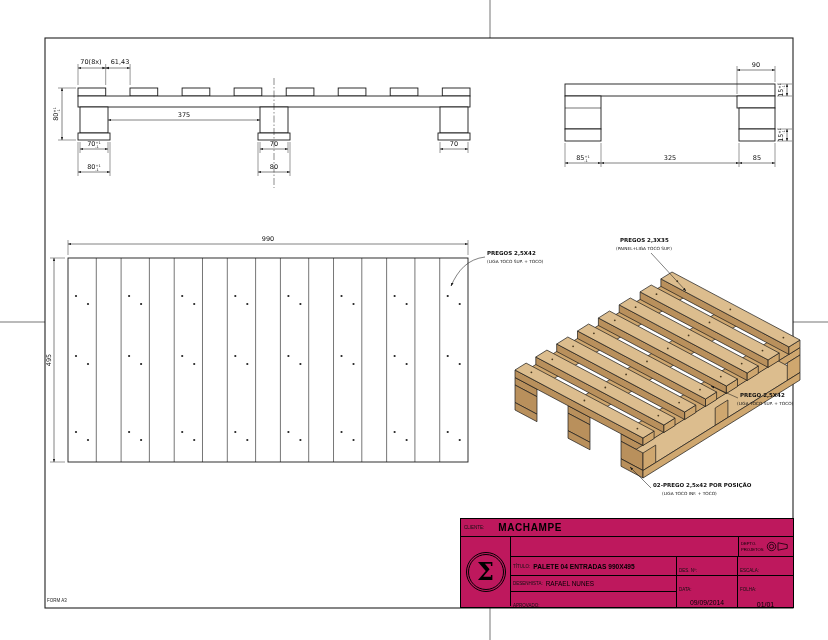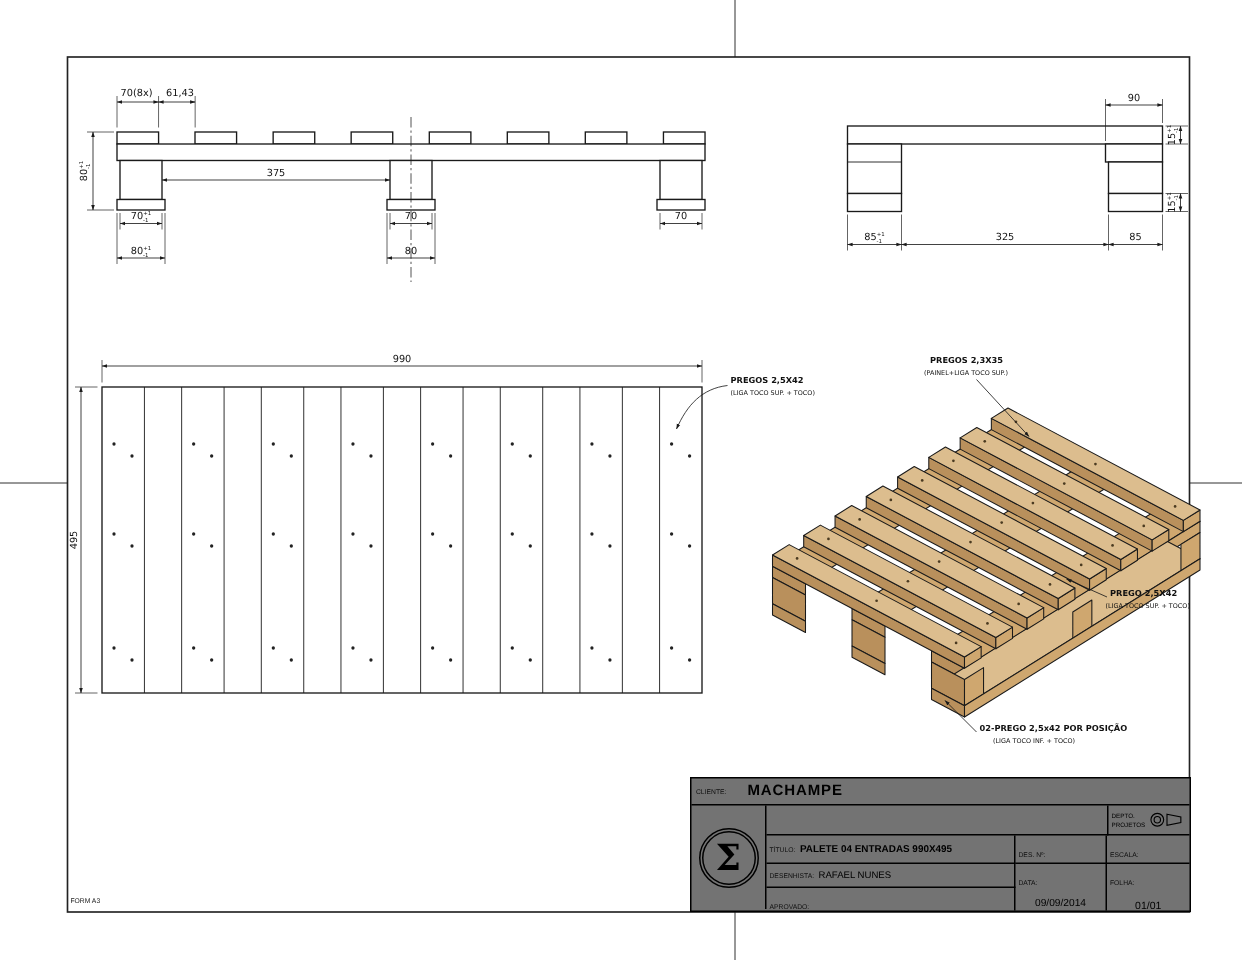--- a/index.html
+++ b/index.html
@@ -12,21 +12,21 @@
   .ann2{font-size:4.3px;}
   .thin{stroke:#1a1a1a;stroke-width:0.6;fill:none;}
   .part{fill:#ffffff;stroke:#1a1a1a;stroke-width:0.9;}
   .dim{stroke:#1a1a1a;stroke-width:0.55;fill:none;}
   .ext{stroke:#1a1a1a;stroke-width:0.45;fill:none;}
   .cl{stroke:#1a1a1a;stroke-width:0.5;fill:none;stroke-dasharray:7 2 1.5 2;}
   .frame{fill:none;stroke:#222;stroke-width:1.1;}
 
   
   .tb{position:absolute;left:460px;top:518px;width:334px;height:90px;border:1.2px solid #000;
-      background:#737373;box-sizing:border-box;}
+      background:#be185d;box-sizing:border-box;}
   .tb *{box-sizing:border-box;}
   .cell{position:absolute;overflow:hidden;}
   .lab{font-size:4.5px;color:#111;}
   .r-cliente{left:0;top:0;width:100%;height:18px;border-bottom:1px solid #000;display:flex;align-items:center;}
   .cliente{font-size:10px;font-weight:bold;margin-left:14px;letter-spacing:0.6px;}
   .c-logo{left:0;top:18px;width:50px;height:69px;border-right:1px solid #000;display:flex;align-items:center;justify-content:center;}
   .logo{width:40px;height:40px;border:3px double #000;border-radius:50%;display:flex;align-items:center;justify-content:center;}
   .sigma{font-family:"DejaVu Serif",serif;font-size:24px;font-weight:bold;line-height:1;}
   .c-empty{left:50px;top:18px;width:227px;height:20px;border-bottom:1px solid #000;}
   .c-depto{left:277px;top:18px;width:55px;height:20px;border-left:1px solid #000;border-bottom:1px solid #000;

